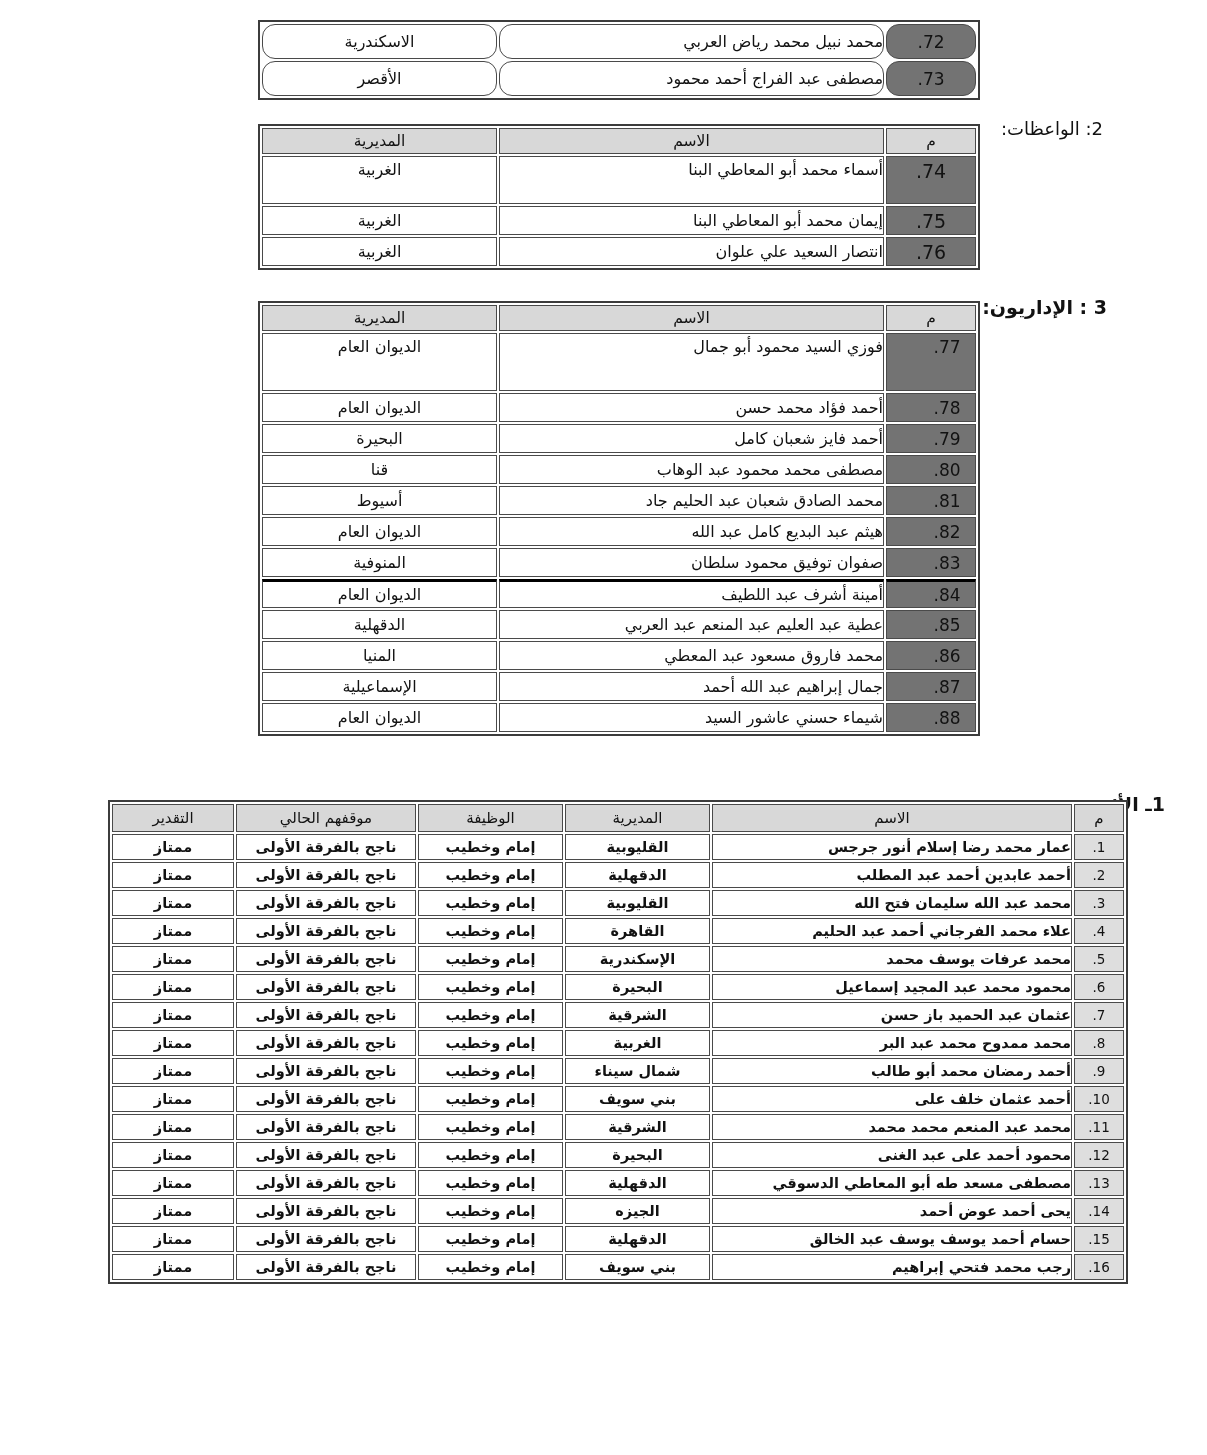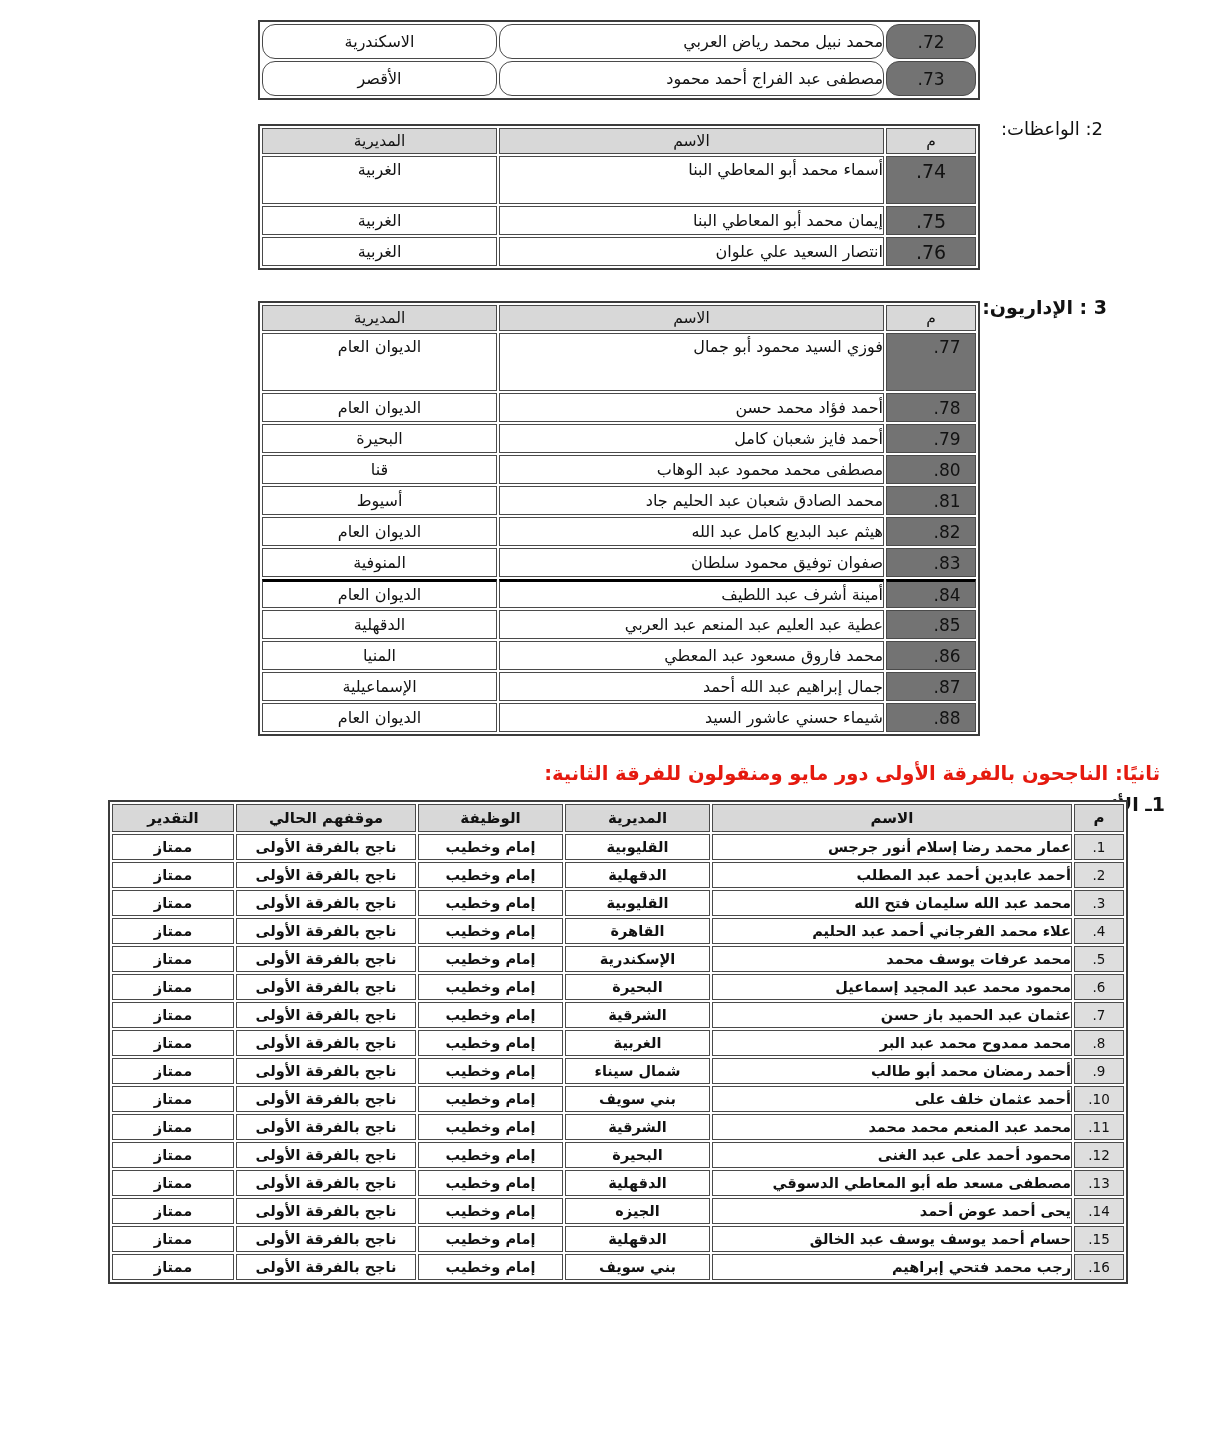--- a/index.html
+++ b/index.html
@@ -50,21 +50,21 @@
   
   .tbl-c { left:258px; top:301px; width:710px; }
   .tbl-c th { height:26px; font-size:15.5px; }
   .tbl-c td { height:29px; font-size:16px; }
   .tbl-c tr.tall td { height:58px; vertical-align:top; padding-top:3px; }
   .tbl-c tr.thick-top td { border-top:3px solid #000000; }
   .tbl-c .num-cell { font-size:17px;padding-left:32px; }
 
   
   .tbl-d { left:108px; top:800px; width:1002px; }
-  .tbl-d th { height:28px; font-size:15px; font-weight:bold; background:#d8d8d8; }
+  .tbl-d th { height:28px; font-size:15px; font-weight:normal; background:#d8d8d8; }
   .tbl-d td { height:26px; font-size:14.5px; font-weight:bold; }
   .tbl-d .num-cell { background:#dedede; font-size:13.5px; font-weight:normal; }
 
   
   .sec-label { position:absolute; direction:rtl; white-space:nowrap;margin-top:24px; }
   .lbl-preachers { top:94px;  right:104px; font-size:18px; }
   .lbl-admins    { top:272px; right:100px; font-size:19px; font-weight:bold; }
   .lbl-red       { top:738px; right:47px;  font-size:19.5px; font-weight:bold; color:#e51a0f; }
   .lbl-imams     { top:769px; right:42px;  font-size:19px; font-weight:bold; }
 </style>
@@ -202,21 +202,20 @@
       </tr>
         <tr>
         <td class="num-cell">88.</td>
         <td class="name-cell">شيماء حسني عاشور السيد</td>
         <td class="center">الديوان العام</td>
       </tr>
       </tbody>
 
   </table>
 
-  <div class="sec-label lbl-red">ثانيًا: الناجحون بالفرقة الأولى دور مايو ومنقولون للفرقة الثانية:</div>
 
   <div class="sec-label lbl-imams">1ـ الأئمة</div>
 
   <table class="doc-table tbl-d">
     <colgroup>
       <col style="width:50px">
         <col style="width:360px">
         <col style="width:145px">
       <col style="width:145px">
         <col style="width:180px">

